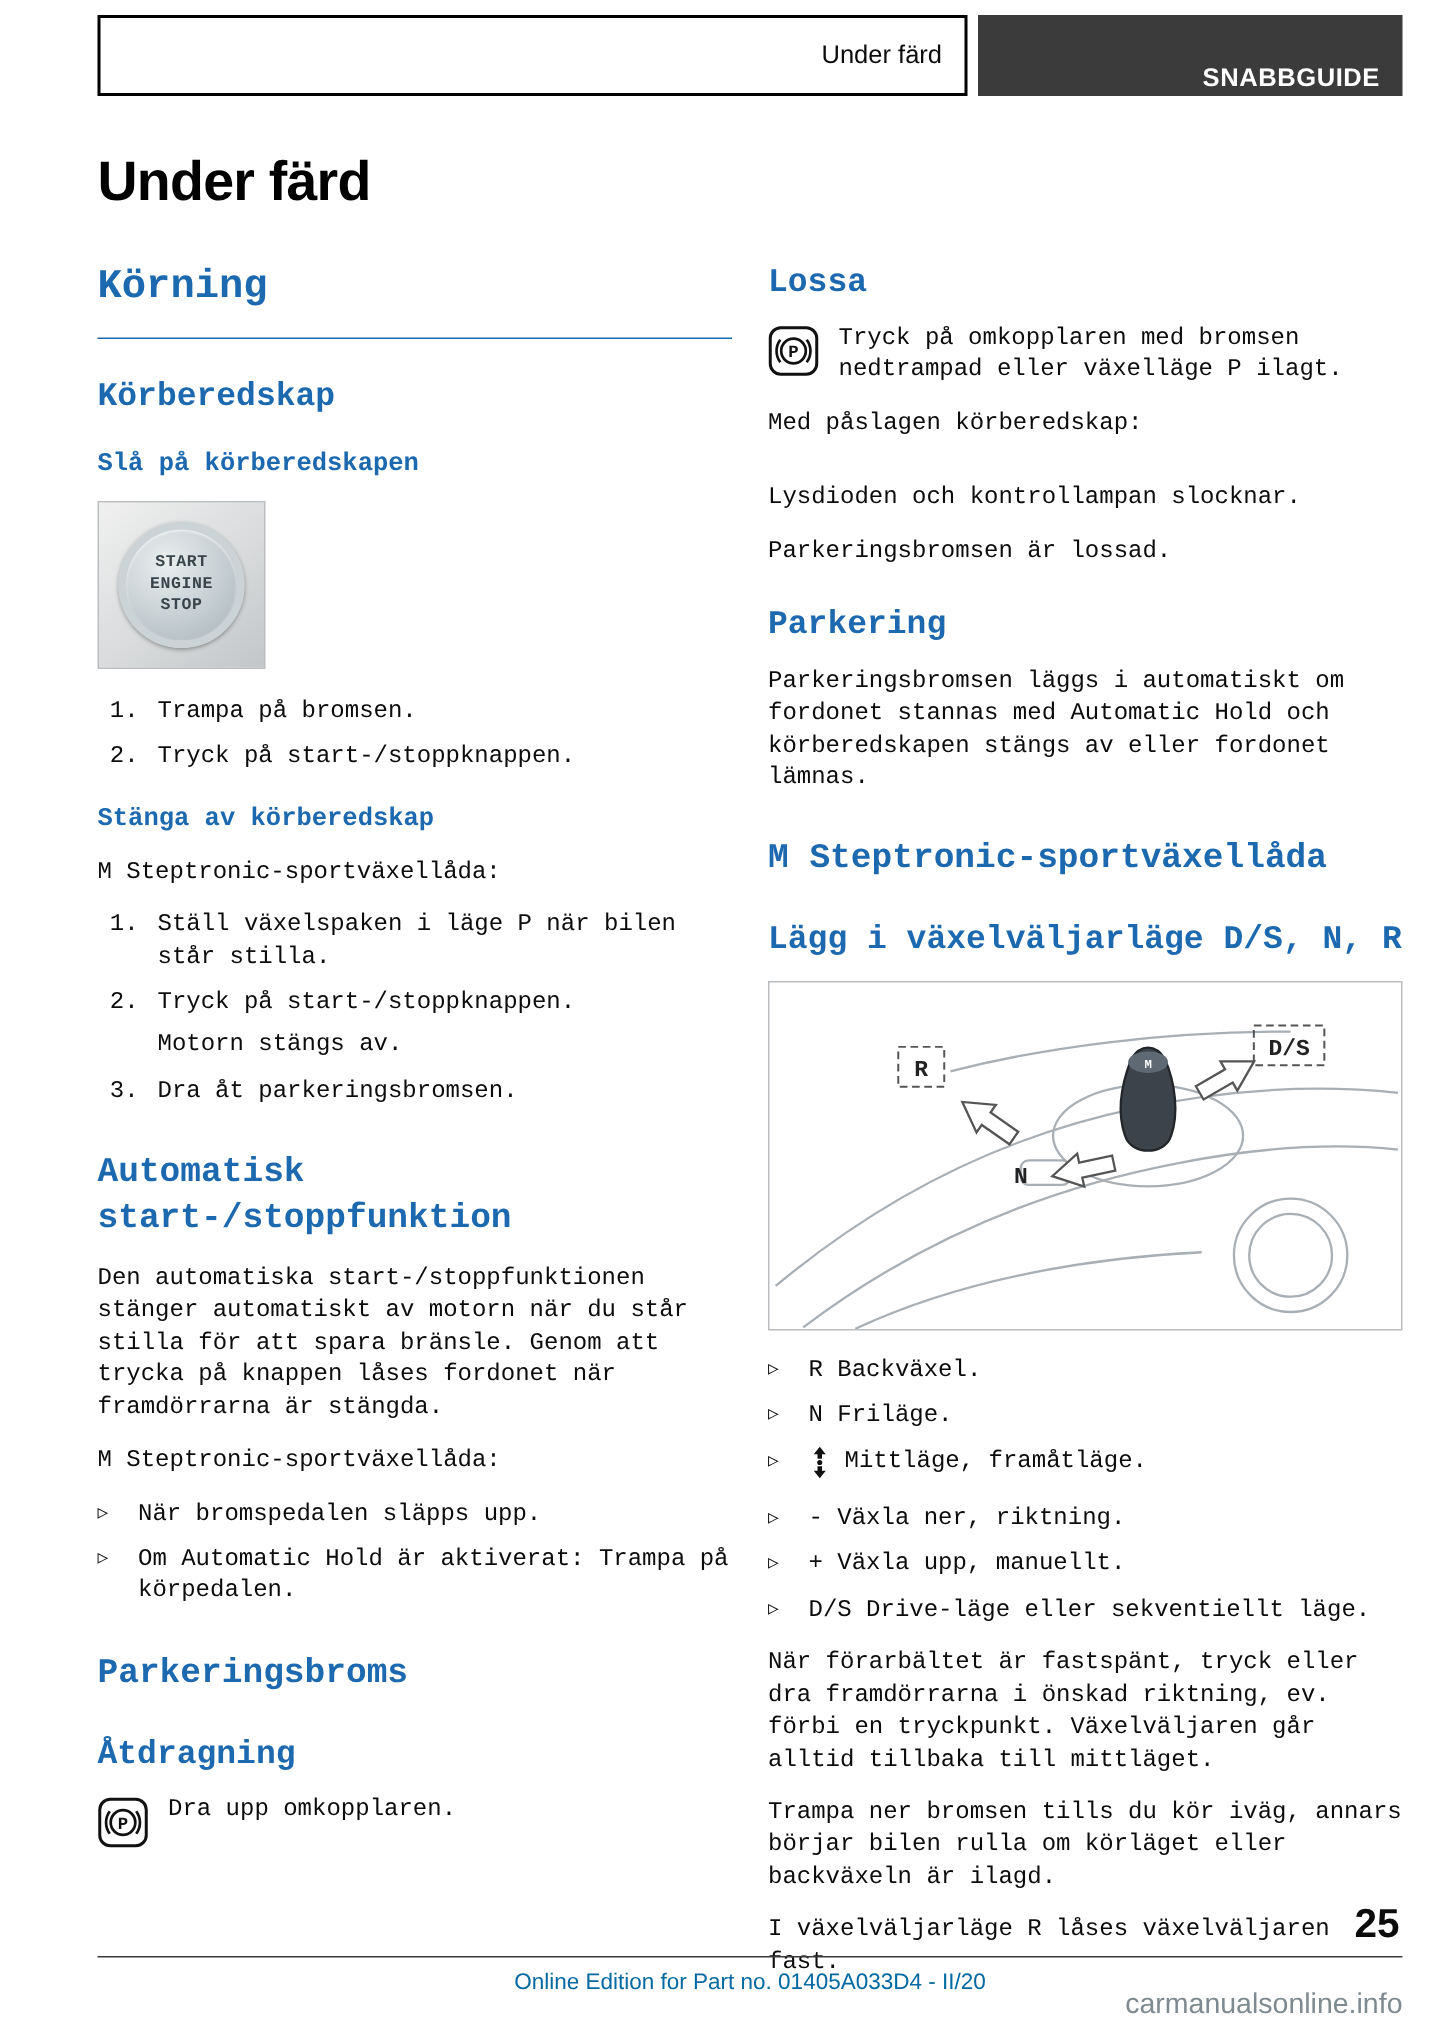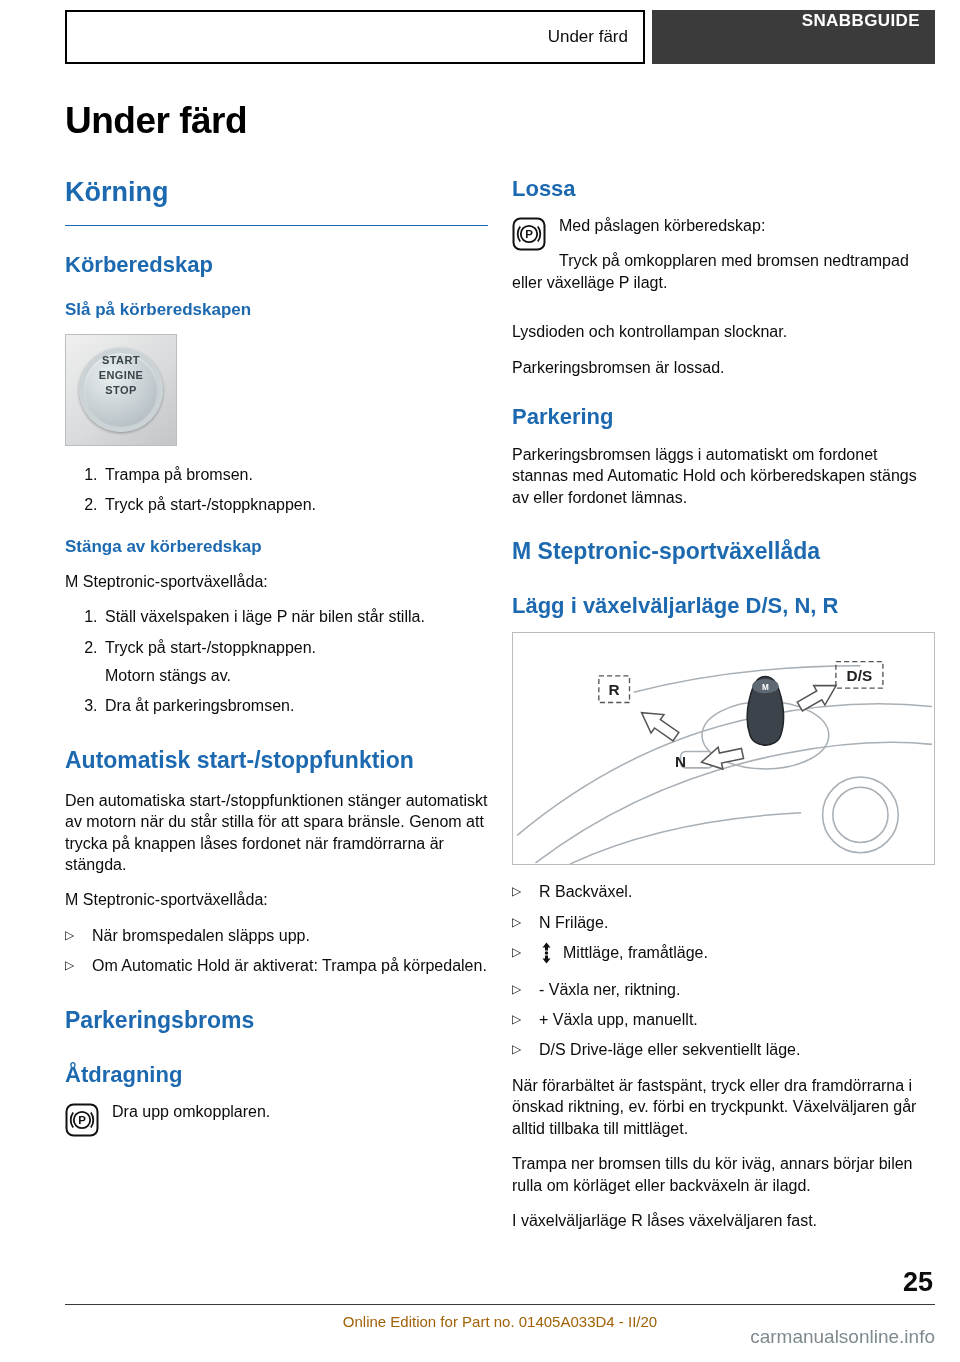--- a/index.html
+++ b/index.html
@@ -10,27 +10,27 @@
     background:#ffffff; color:#0c0c0c;
     font-family:"Liberation Sans","DejaVu Sans",sans-serif;
     font-size:16px; line-height:1.34;
   }
 
   
   .header{ display:flex; gap:7px; margin:10px 25px 0 65px; height:54px; }
   .crumb-box{ flex:1; border:2px solid #000; display:flex; align-items:center;
     justify-content:flex-end; padding-right:15px; font-size:17px; }
   .badge-box{ width:283px; background:var(--badge-bg); color:#fff; display:flex;
-    align-items:flex-start; justify-content:flex-end; padding-right:15px;
+    align-items:flex-end; justify-content:flex-end; padding-right:15px;
     font-weight:bold; font-size:17px; letter-spacing:.4px; }
 
   .content{ margin:0 25px 0 65px; }
   .page-title{ font-size:37px; font-weight:bold; margin:32px 0 4px; letter-spacing:-.5px; color:#000; }
 
-  .columns{ display:flex; gap:24px; align-items:flex-start; }
+  .columns{ display:flex; gap:24px; align-items:flex-start;font-family:Liberation Mono, monospace; }
   .col{ flex:1 1 0; min-width:0; }
 
   h1,h2,h3,h4{ padding:0; }
   h2,h3,h4{ color:var(--blue); font-weight:bold; }
   h2.rule{ font-size:27px; margin:24px 0 22px; padding-bottom:15px; border-bottom:1px solid var(--blue); }
   h2.big{ font-size:23px; margin:28px 0 14px; }
   h3.med{ font-size:22px; margin:24px 0 12px; }
   h4.small{ font-size:17px; margin:20px 0 12px; }
 
   p{ margin:0 0 14px; }
@@ -46,39 +46,39 @@
   .tri-item .mid-icon-wrap{ flex:0 0 auto; margin:0 9px 0 0; }
 
   
   .startbtn{ width:112px; height:112px; border:1px solid #b9bdbf;
     background:linear-gradient(140deg,#f0f0f0 0%,#d9dbdc 55%,#c2c6c8 100%);
     display:flex; align-items:center; justify-content:center; margin:4px 0 18px; }
   .startbtn-circle{ width:84px; height:84px; border-radius:50%;
     background:radial-gradient(circle at 36% 30%,#eaeeef 0%,#c2cbcf 60%,#a8b3b8 100%);
     border:5px solid #ccd3d6;
     box-shadow:0 1px 3px rgba(0,0,0,.35), inset 0 1px 2px rgba(255,255,255,.7);
-    display:flex; align-items:flex-start; justify-content:center; }
+    display:flex; align-items:center; justify-content:center; }
   .startbtn-text{ display:flex; flex-direction:column; align-items:center;
     font-size:11px; font-weight:bold; color:#39454b; line-height:1.35; letter-spacing:.4px; }
 
   
   .icon-block{ margin:2px 0 14px; }
   .icon-block::after{ content:""; display:block; clear:both; }
   .brake-icon-wrap{ float:left; margin:2px 13px 4px 0; }
 
   
   .img-frame{ border:1px solid #b9bdbf; background:#fff; margin:4px 0 16px; }
   .shifter-svg{ display:block; width:100%; height:auto; }
 
   
   .footer{ position:absolute; left:65px; right:25px; bottom:8px; }
   .page-num{ text-align:right; font-size:27px; font-weight:bold; margin:0 2px 4px 0; }
   .footer-rule{ border-top:1.5px solid #3a3a3a; }
   .footer-bottom{ position:relative; margin-top:7px; height:42px; }
-  .edition{ text-align:center; font-size:15px; color:#a16207; }
+  .edition{ text-align:center; font-size:15px; color:#0369a1; }
   .watermark{ position:absolute; right:0; top:12px; font-size:19px; color:#7e8a90; }
 </style>
 </head>
 <body>
 
 <div class="header">
   <div class="crumb-box">
     <span>Under färd</span>
   </div>
   <div class="badge-box">
@@ -162,22 +162,22 @@
       <div class="icon-block">
         <span class="brake-icon-wrap">
           <svg width="34" height="34" viewBox="0 0 34 34" aria-hidden="true">
             <rect x="1.5" y="1.5" width="31" height="31" rx="7" fill="#fff" stroke="#111" stroke-width="2"></rect>
             <circle cx="17" cy="17" r="8.2" fill="none" stroke="#111" stroke-width="1.8"></circle>
             <path d="M8.2 9.5 A 12.5 12.5 0 0 0 8.2 24.5" fill="none" stroke="#111" stroke-width="1.8"></path>
             <path d="M25.8 9.5 A 12.5 12.5 0 0 1 25.8 24.5" fill="none" stroke="#111" stroke-width="1.8"></path>
             <text x="17" y="21.2" text-anchor="middle" font-size="11.5" font-weight="bold" fill="#111">P</text>
           </svg>
         </span>
+        <p>Tryck på omkopplaren med bromsen nedtrampad eller växelläge P ilagt.</p>
         <p>Med påslagen körberedskap:</p>
-        <p>Tryck på omkopplaren med bromsen nedtrampad eller växelläge P ilagt.</p>
       </div>
       <p>Lysdioden och kontrollampan slocknar.</p>
       <p>Parkeringsbromsen är lossad.</p>
 
       <h3 class="med">Parkering</h3>
       <p>Parkeringsbromsen läggs i automatiskt om fordonet stannas med Automatic Hold och körberedskapen stängs av eller fordonet lämnas.</p>
 
       <h2 class="big">M Steptronic-sportväxellåda</h2>
       <h3 class="med">Lägg i växelväljarläge D/S, N, R</h3>
 

